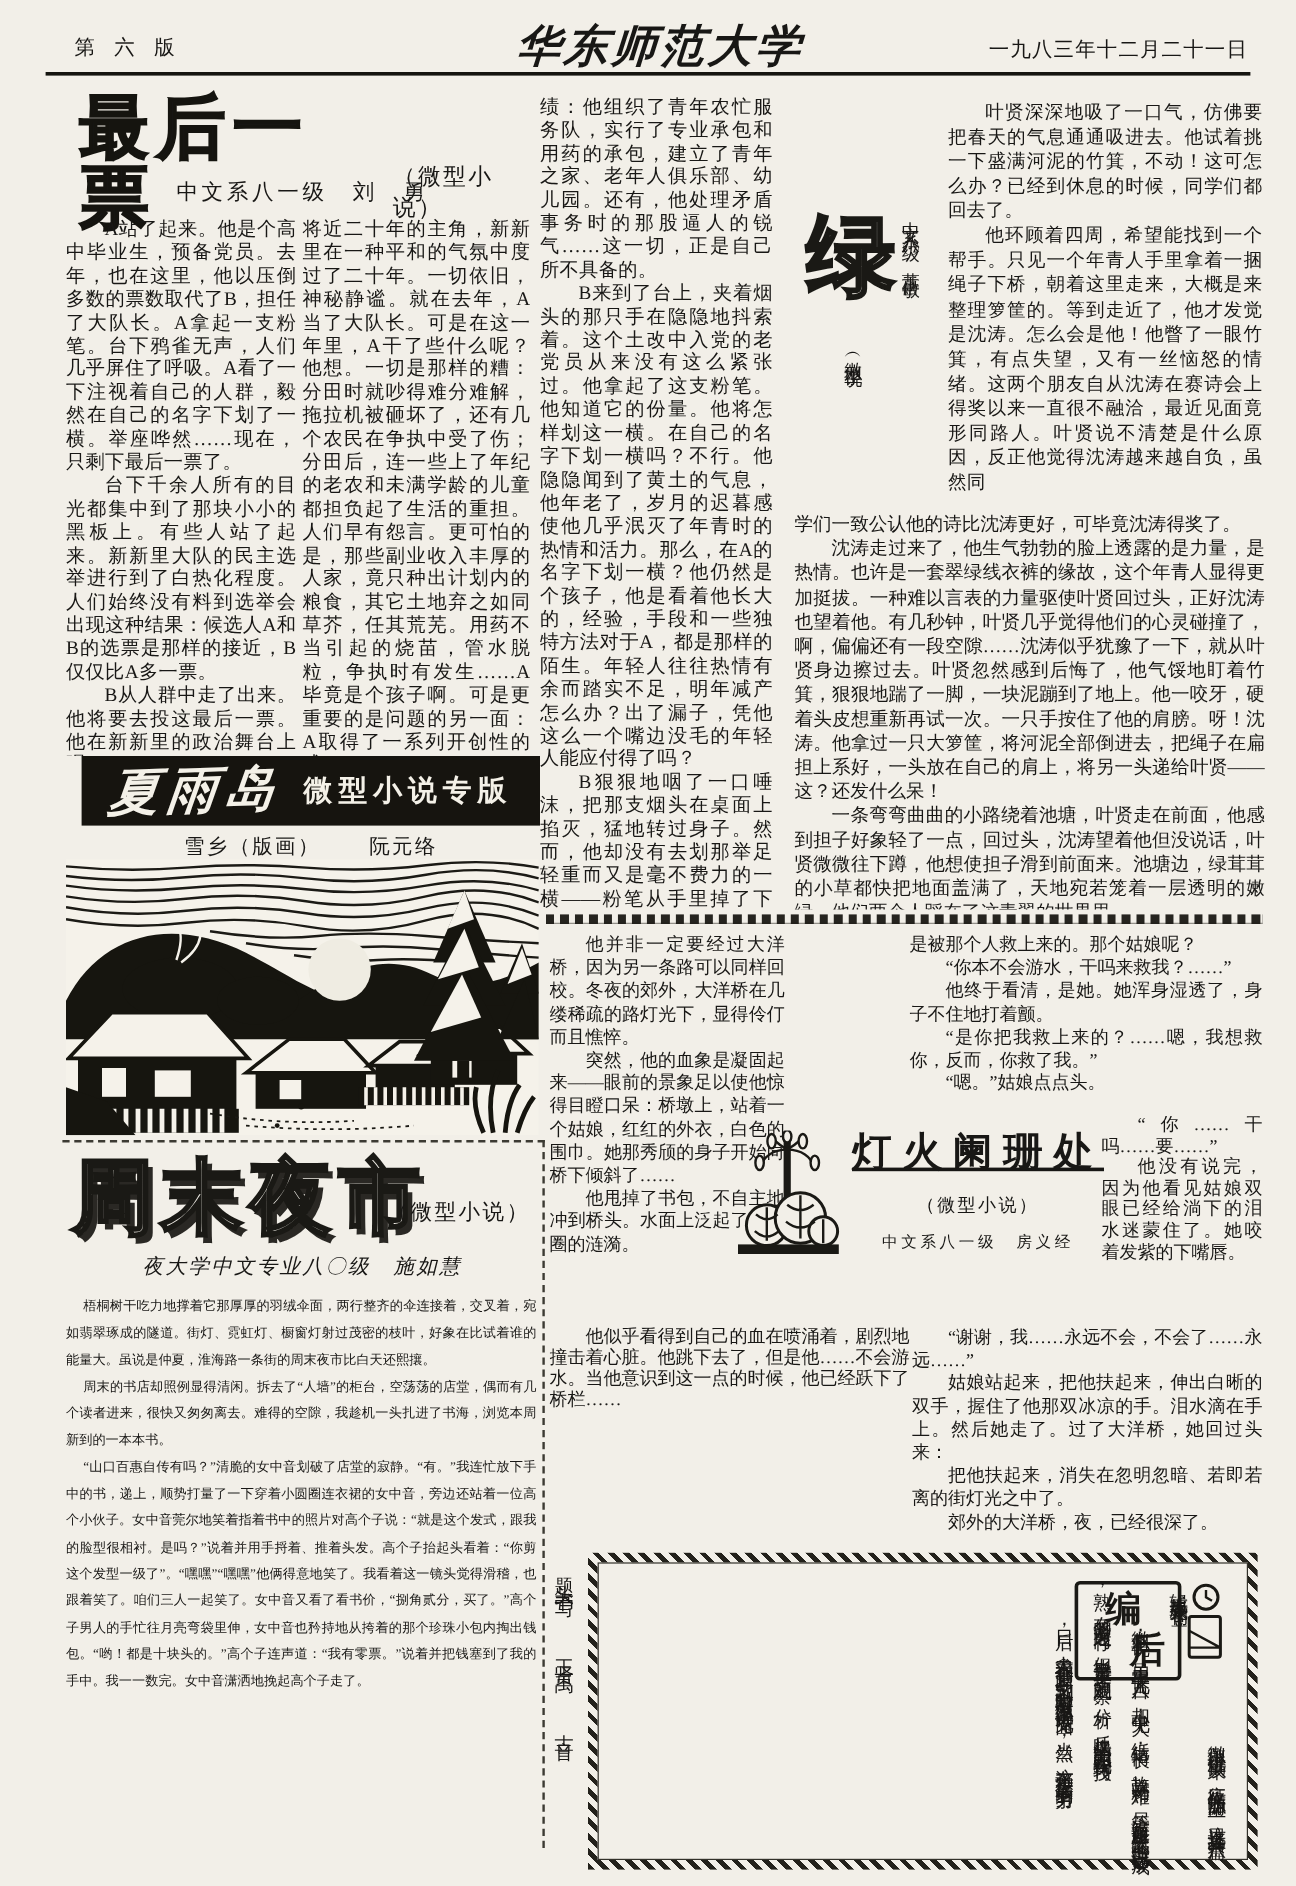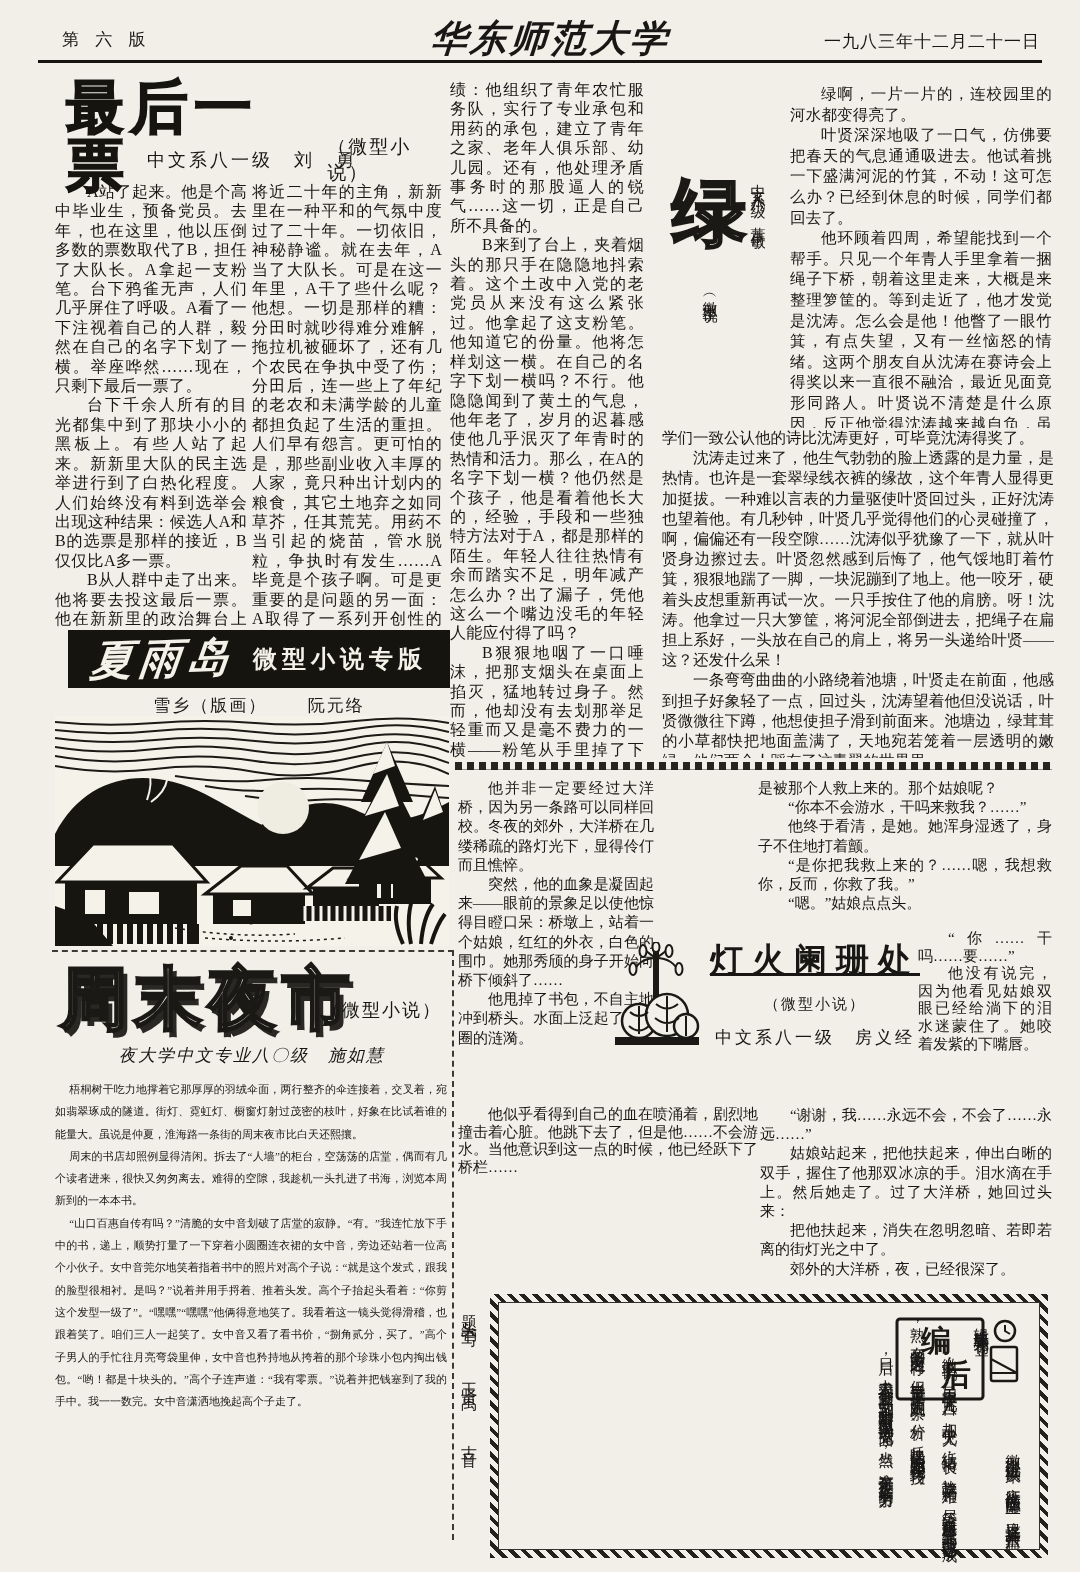--- a/index.html
+++ b/index.html
@@ -142,21 +142,20 @@
     <circle cx="176" cy="222" r="2" fill="#16150f"></circle>
   </svg>
 </div>
 
 <div>
   <div class="abs outline" style="left:672px;top:176px;font-size:74px;line-height:1;">绿</div>
   <div class="abs vert" style="left:748px;top:172px;height:260px;font-size:15px;letter-spacing:4px;">中文系八〇级　董蓓敏</div>
   <div class="abs vert" style="left:700px;top:288px;height:160px;font-size:15px;letter-spacing:2px;">（微型小说）</div>
 
   <div class="abs news c15" style="left:790px;top:84px;width:262px;height:344px;overflow:hidden;">
-    <p>绿啊，一片一片的，连校园里的河水都变得亮了。</p>
     <p>叶贤深深地吸了一口气，仿佛要把春天的气息通通吸进去。他试着挑一下盛满河泥的竹箕，不动！这可怎么办？已经到休息的时候，同学们都回去了。</p>
     <p>他环顾着四周，希望能找到一个帮手。只见一个年青人手里拿着一捆绳子下桥，朝着这里走来，大概是来整理箩筐的。等到走近了，他才发觉是沈涛。怎么会是他！他瞥了一眼竹箕，有点失望，又有一丝恼怒的情绪。这两个朋友自从沈涛在赛诗会上得奖以来一直很不融洽，最近见面竟形同路人。叶贤说不清楚是什么原因，反正他觉得沈涛越来越自负，虽然同</p>
   </div>
   <div class="abs news" style="left:662px;top:428px;width:392px;height:330px;overflow:hidden;font-size:15.5px;line-height:20.2px;">
     <p class="noind">学们一致公认他的诗比沈涛更好，可毕竟沈涛得奖了。</p>
     <p>沈涛走过来了，他生气勃勃的脸上透露的是力量，是热情。也许是一套翠绿线衣裤的缘故，这个年青人显得更加挺拔。一种难以言表的力量驱使叶贤回过头，正好沈涛也望着他。有几秒钟，叶贤几乎觉得他们的心灵碰撞了，啊，偏偏还有一段空隙……沈涛似乎犹豫了一下，就从叶贤身边擦过去。叶贤忽然感到后悔了，他气馁地盯着竹箕，狠狠地踹了一脚，一块泥蹦到了地上。他一咬牙，硬着头皮想重新再试一次。一只手按住了他的肩膀。呀！沈涛。他拿过一只大箩筐，将河泥全部倒进去，把绳子在扁担上系好，一头放在自己的肩上，将另一头递给叶贤——这？还发什么呆！</p>
     <p>一条弯弯曲曲的小路绕着池塘，叶贤走在前面，他感到担子好象轻了一点，回过头，沈涛望着他但没说话，叶贤微微往下蹲，他想使担子滑到前面来。池塘边，绿茸茸的小草都快把地面盖满了，天地宛若笼着一层透明的嫩绿，他们两个人踩在了这青翠的世界里。</p>
   </div>
 </div>
 
@@ -204,21 +203,21 @@
         <circle cx="74" cy="84" r="12" fill="#f2efe8" stroke-width="2.5"></circle>
         <path d="M27 64 v28 M18 70 q9 8 18 0 M17 84 q10 9 20 0 M55 54 v36 M44 62 q11 9 22 0 M43 76 q12 10 24 0 M74 74 v20"></path>
         <rect x="4" y="96" width="82" height="6" fill="#1a1915"></rect>
       </g>
     </svg>
   </div>
 
   <div class="abs" style="left:700px;top:938px;width:230px;text-align:center;">
     <div style="font-size:33px;font-weight:bold;letter-spacing:9px;border-bottom:0;text-decoration:underline;">灯火阑珊处</div>
     <div style="font-size:15px;margin-top:12px;letter-spacing:2px;">（微型小说）</div>
-    <div style="font-size:17px;margin-top:12px;letter-spacing:3px;">中文系八一级　房义经</div>
+    <div style="font-size:13px;margin-top:12px;letter-spacing:3px;">中文系八一级　房义经</div>
   </div>
 
   <div class="abs news cw" style="left:758px;top:779px;width:294px;height:150px;overflow:hidden;">
     <p class="noind">是被那个人救上来的。那个姑娘呢？</p>
     <p>“你本不会游水，干吗来救我？……”</p>
     <p>他终于看清，是她。她浑身湿透了，身子不住地打着颤。</p>
     <p>“是你把我救上来的？……嗯，我想救你，反而，你救了我。”</p>
     <p>“嗯。”姑娘点点头。</p>
   </div>
   <div class="abs news cwS" style="left:918px;top:930px;width:134px;height:176px;overflow:hidden;">

